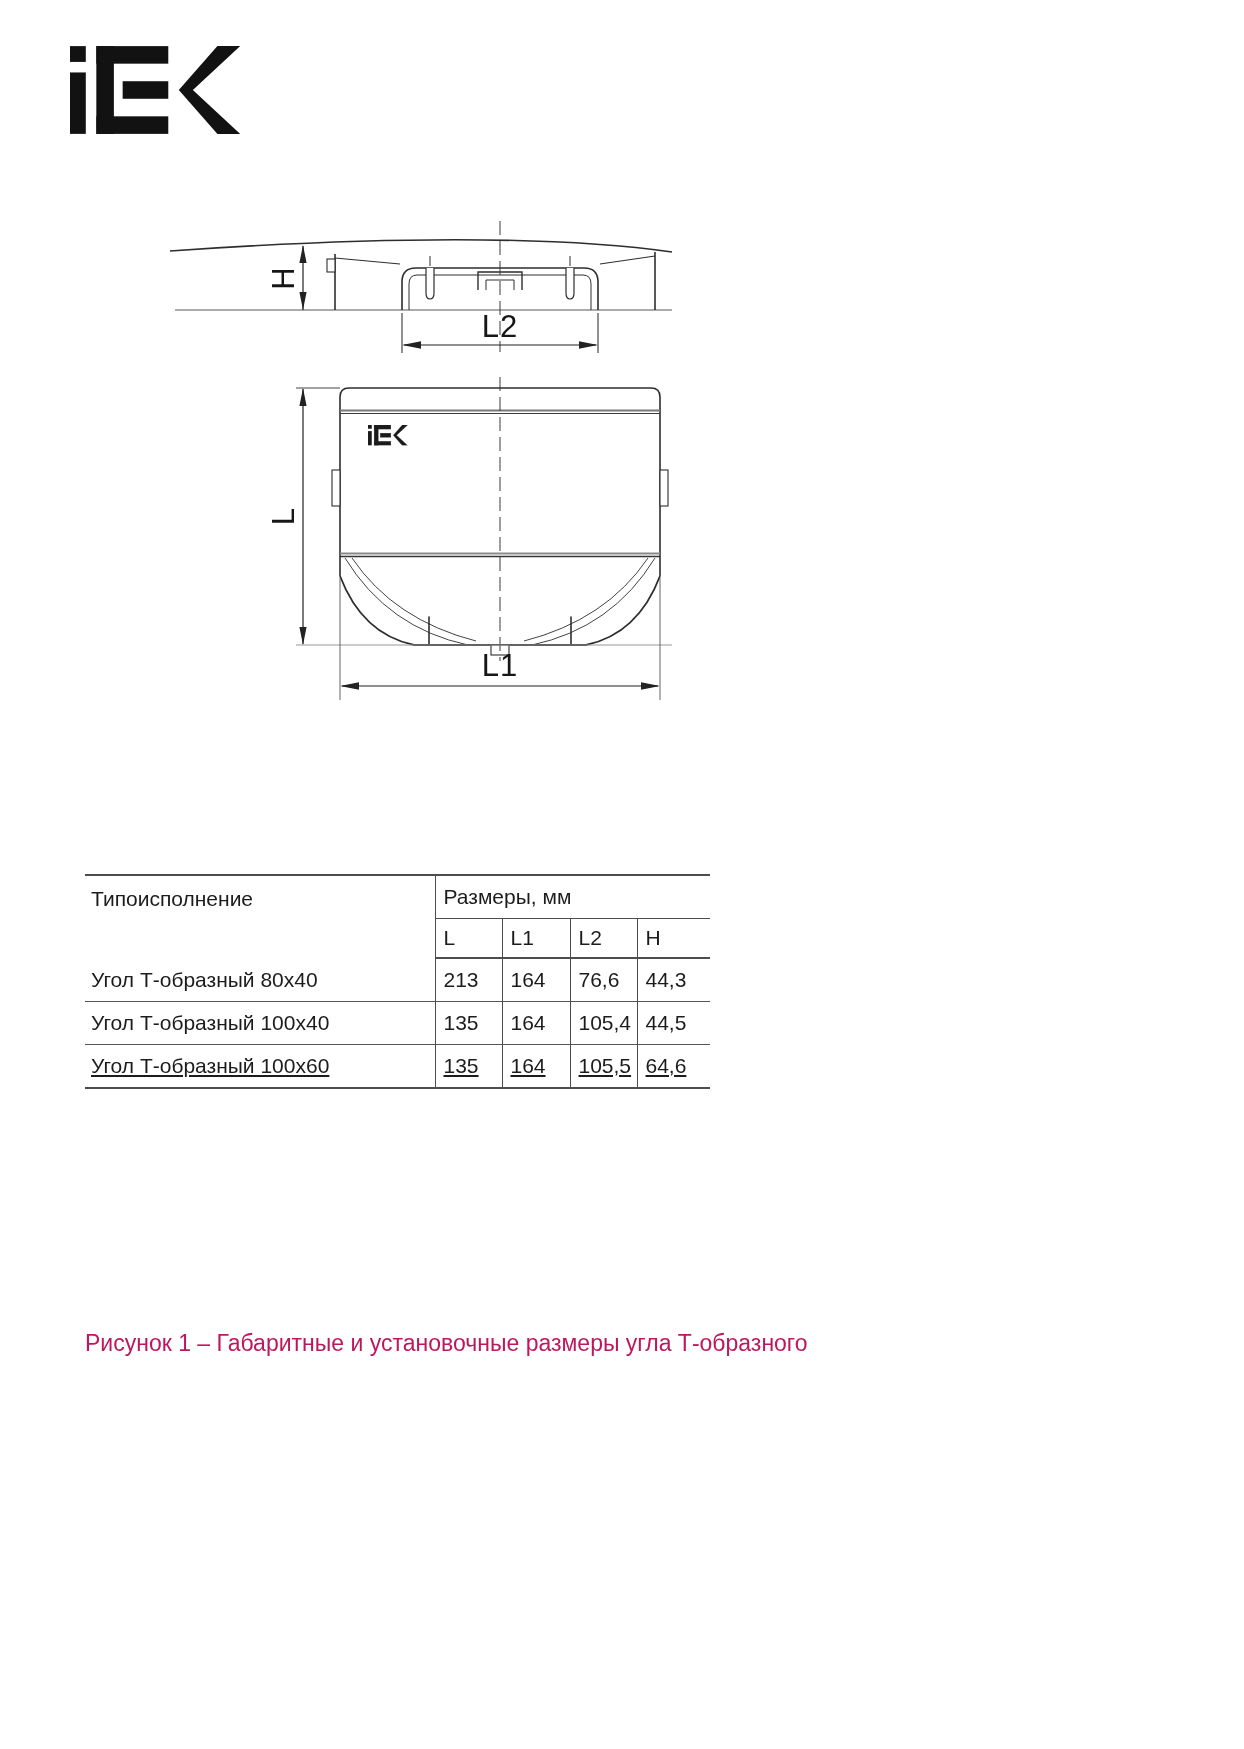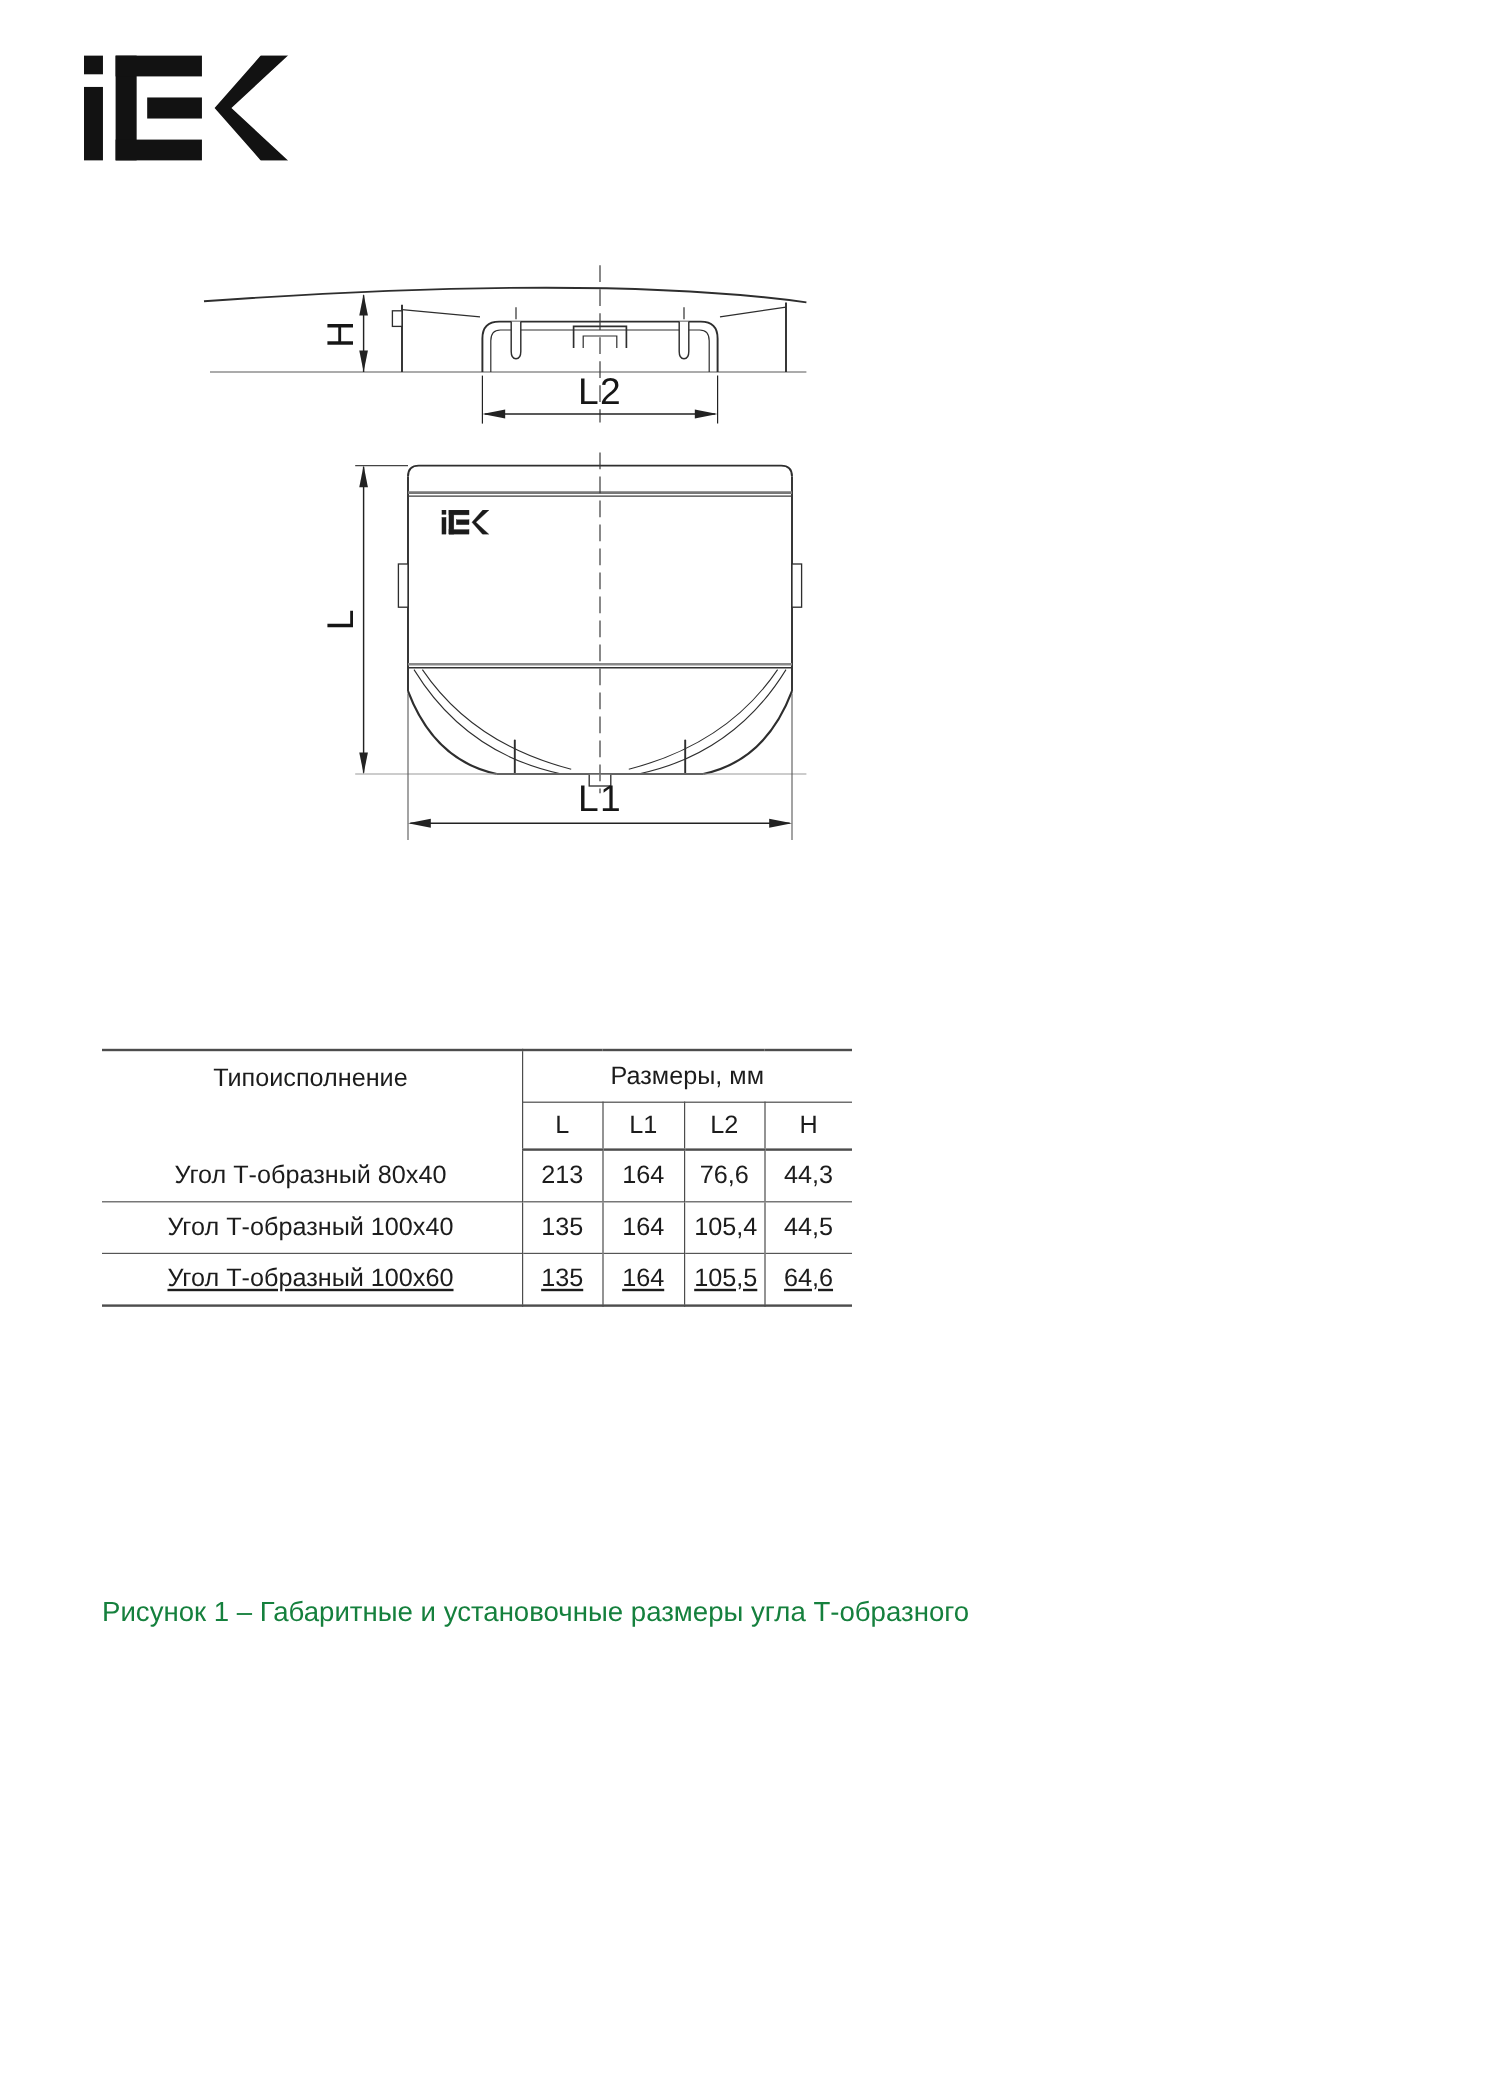--- a/index.html
+++ b/index.html
@@ -26,40 +26,40 @@
     top: 874px;
     width: 625px;
     border-collapse: collapse;
     table-layout: fixed;
     font-size: 21px;
     color: #1c1c1c;
   }
   table.dims { border-top: 2px solid #4d4d4d; border-bottom: 2px solid #4d4d4d; }
   table.dims th, table.dims td {
     font-weight: normal;
-    text-align: center;
+    text-align: left;
     padding: 9px 8px 9px 8px;
     vertical-align: middle;
     white-space: nowrap;
   }
   table.dims th.c-type { vertical-align: top; padding-top: 11px; padding-left: 6px; }
   table.dims td.c-name { padding-left: 6px; }
   table.dims .bl { border-left: 1.5px solid #4d4d4d; }
   table.dims th.c-sizes { border-bottom: 1.5px solid #4d4d4d; }
   table.dims thead tr.subhead th { border-bottom: 2px solid #4d4d4d; padding-top: 7px; padding-bottom: 7px; }
   table.dims tbody tr { border-bottom: 1.6px solid #565656; }
   table.dims tbody tr:last-child { border-bottom: 2px solid #4d4d4d; text-decoration: underline; }
   .caption {
     position: absolute;
     left: 85px;
     top: 1330px;
     width: 900px;
     margin: 0;
     font-size: 23px;
-    color: #15803d;
+    color: #be185d;
   }
 </style>
 </head>
 <body>
 
 <div class="page">
 
   <svg class="drawing-svg" width="1244" height="820" viewBox="0 0 1244 820">
     <defs>
       <symbol id="iek-sym" viewBox="0 0 196 100">

